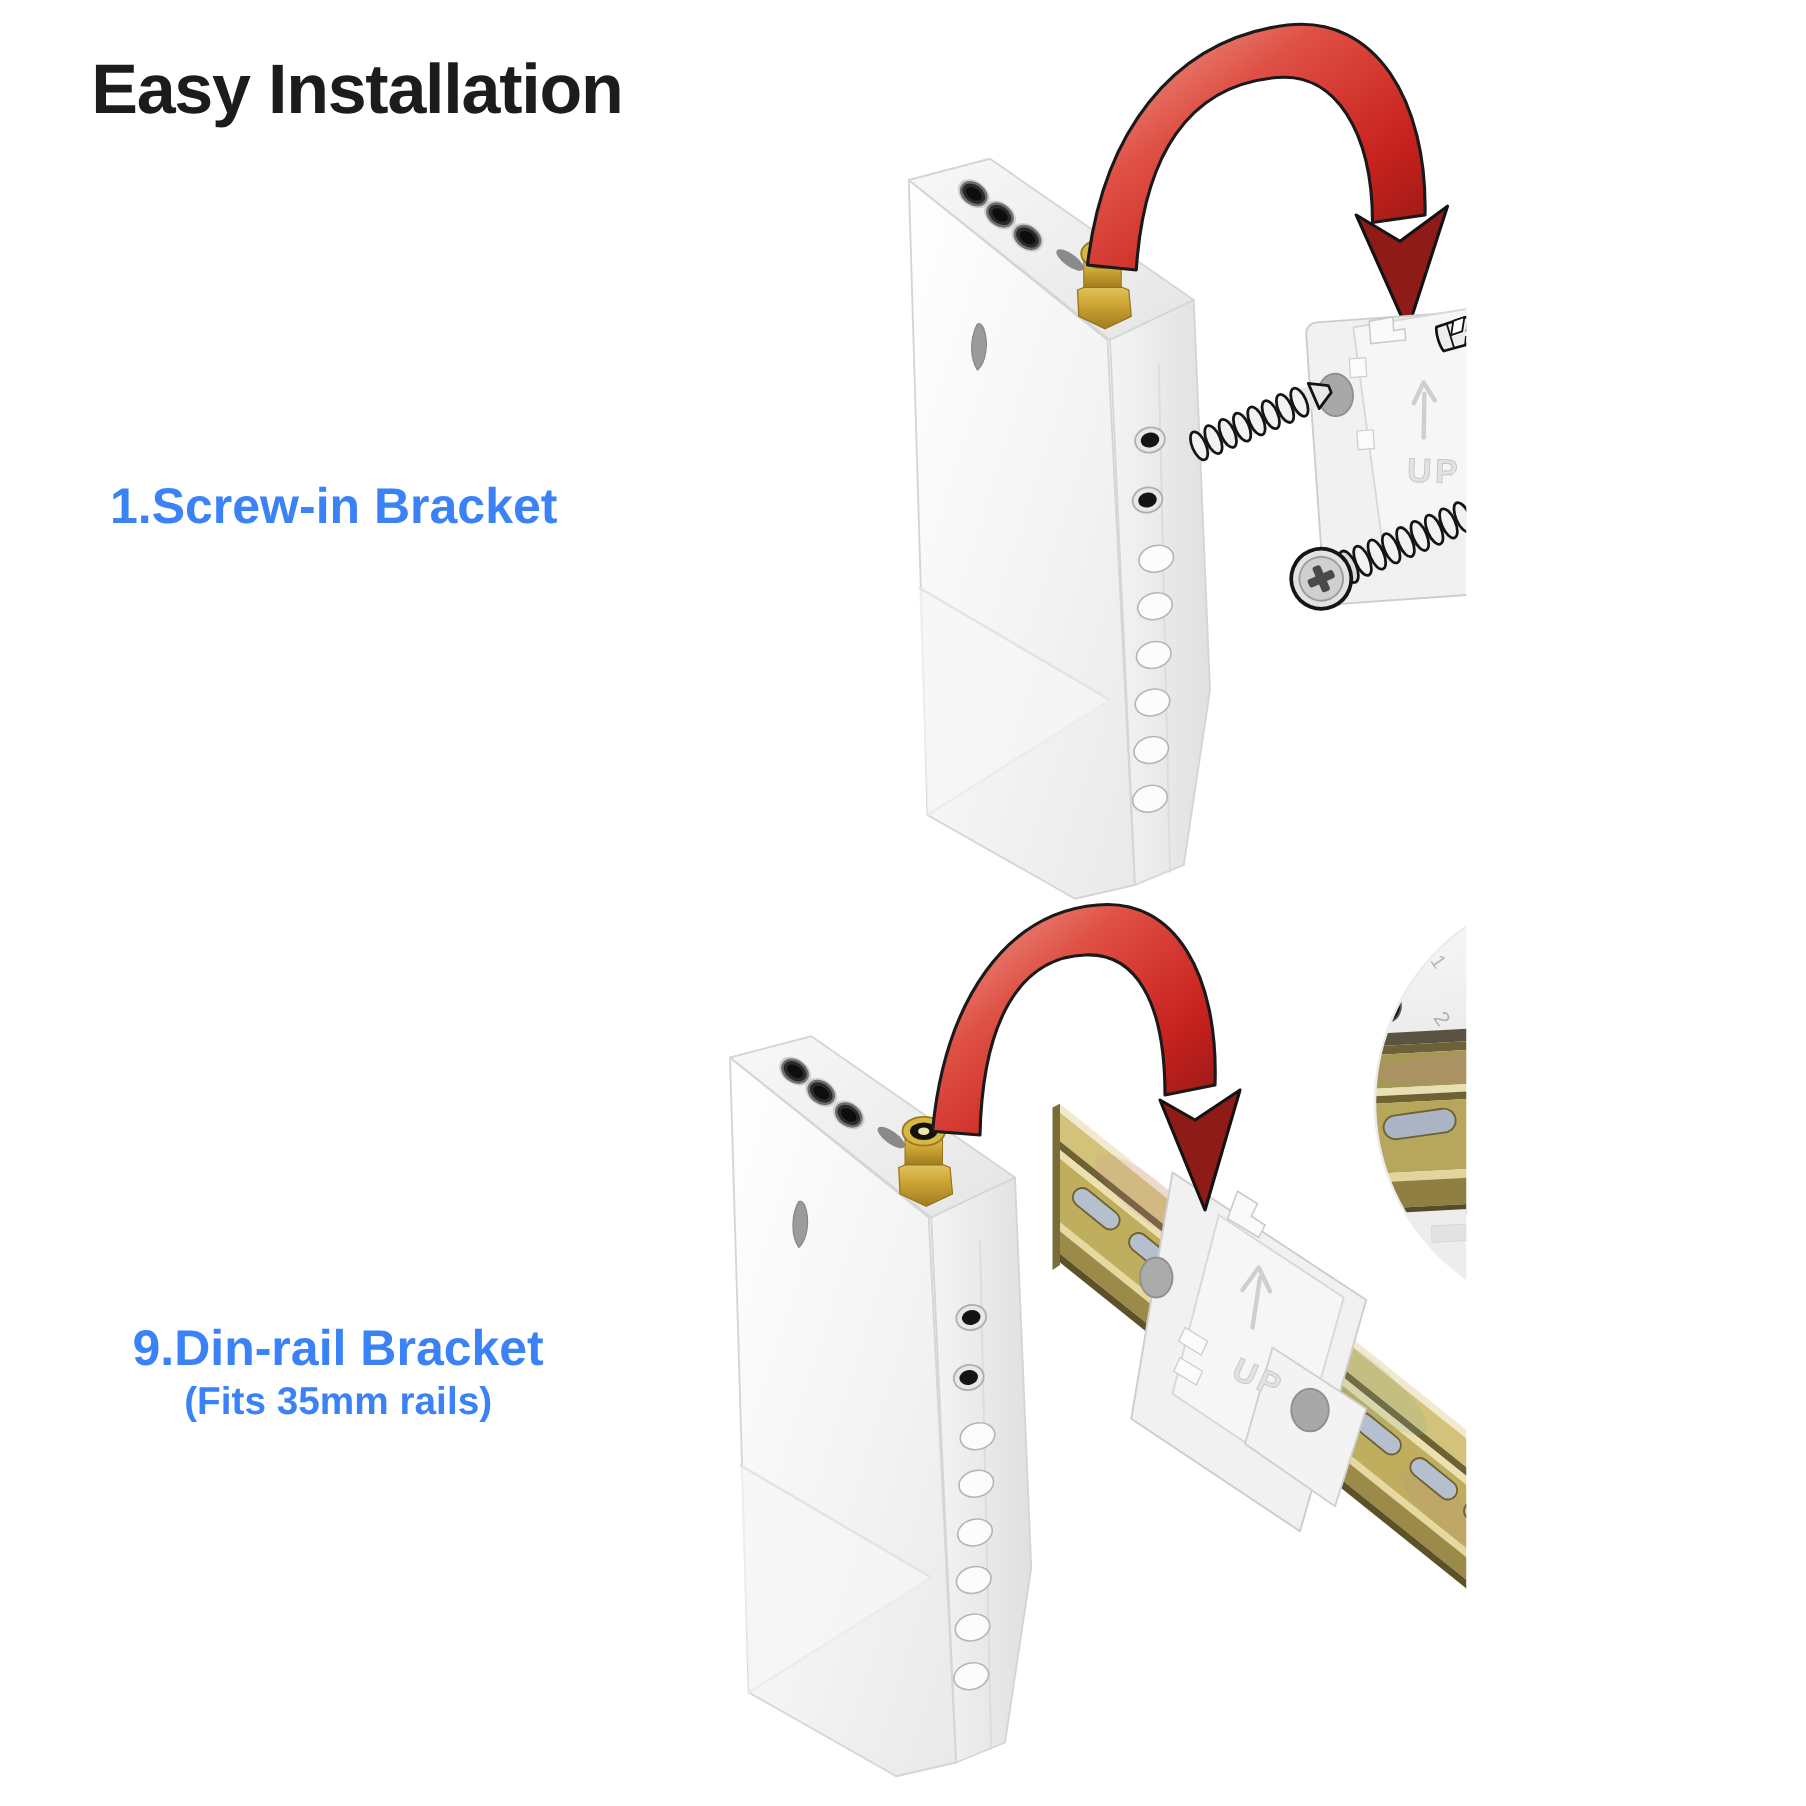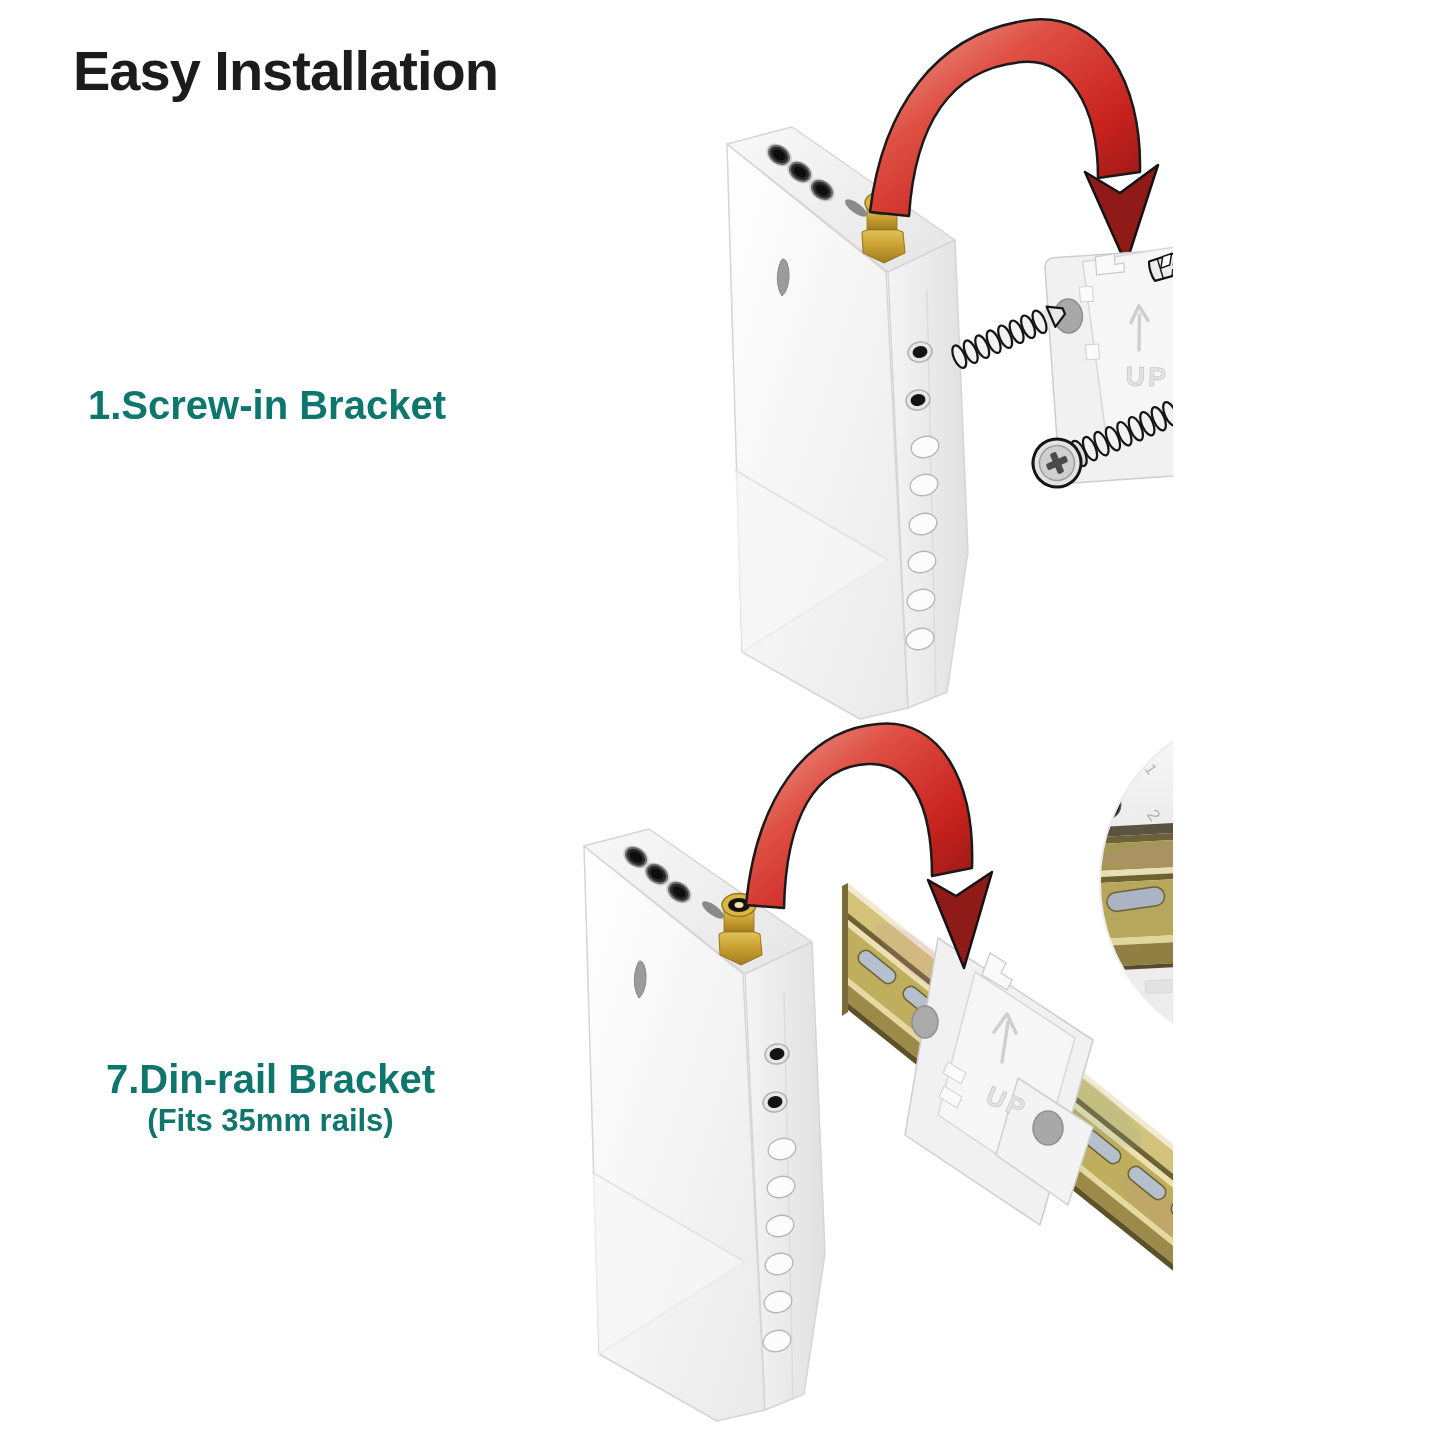--- a/index.html
+++ b/index.html
@@ -4,38 +4,38 @@
 <style>
   html,body{margin:0;padding:0;background:#ffffff;}
   .canvas{
     position:relative;width:1173px;height:1445px;background:#ffffff;overflow:hidden;
     font-family:"Liberation Sans", sans-serif;color:#1c1c1c;
   }
   .page-title{
     position:absolute;left:73px;top:38px;font-size:56px;font-weight:700;
     letter-spacing:-1px;color:#1c1c1c;white-space:nowrap;
   }
-  .step-label{position:absolute;font-weight:700;color:#0f766e;}
+  .step-label{position:absolute;font-weight:700;color:#3b82f6;}
   .step-label.one{left:88px;top:383px;font-size:40px;white-space:nowrap;}
   .step-label.two{left:48px;top:1056px;width:445px;text-align:center;font-size:40px;line-height:1.17;}
   .step-label .sub{display:block;font-size:31px;}
   svg{position:absolute;left:0;top:0;}
   text{font-family:"Liberation Sans", sans-serif;}
 </style>
 </head>
 <body>
 
 <div class="canvas">
 
   <div class="page-title">Easy Installation</div>
 
   <div class="step-label one">1.Screw-in Bracket</div>
 
   <div class="step-label two">
-    <span>7.Din-rail Bracket</span>
+    <span>9.Din-rail Bracket</span>
     <span class="sub">(Fits 35mm rails)</span>
   </div>
 
   <svg width="1445" height="1445" viewBox="0 0 1445 1445">
     <defs>
       <linearGradient id="gFront" x1="0" y1="0" x2="1" y2="1">
         <stop offset="0" stop-color="#ffffff"></stop>
           <stop offset="0.55" stop-color="#f4f4f4"></stop>
           <stop offset="1" stop-color="#e9e9e9"></stop>
       </linearGradient>

